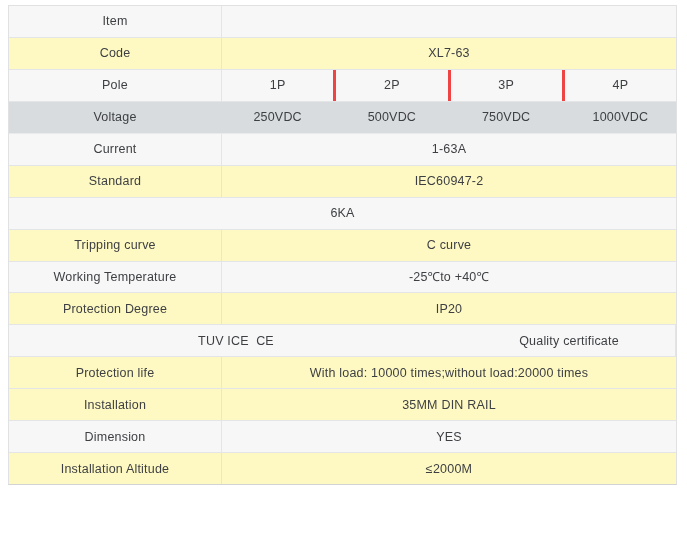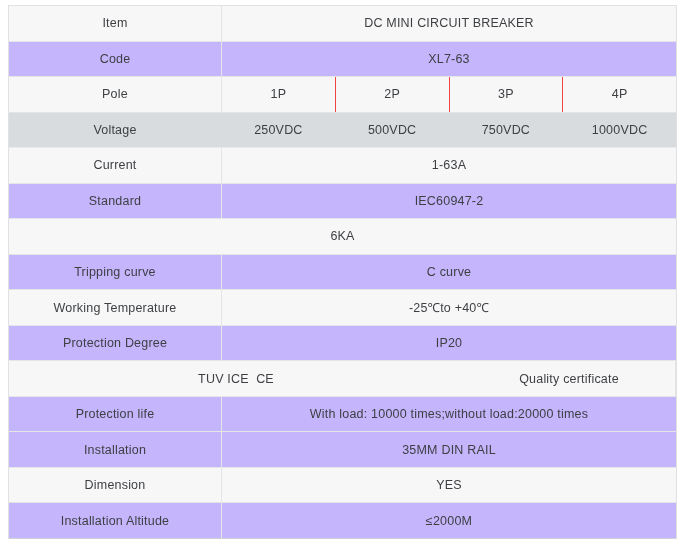--- a/index.html
+++ b/index.html
@@ -8,70 +8,69 @@
     background: #ffffff;
     width: 687px;
     height: 545px;
     overflow: hidden;
   }
   .spec-table {
     position: absolute;
     left: 8px;
     top: 5px;
     width: 669px;
-    height: 534px;
+    height: 480px;
     border: 1px solid #e0e1e2;
     border-bottom-color: #d2d3d4;
     box-sizing: border-box;
     display: flex;
     flex-direction: column;
     font-family: "Liberation Sans", sans-serif;
     font-size: 12.5px;
     color: #3d3f42;
   }
   .row {
     flex: 1 1 0;
     display: flex;
     border-bottom: 1px solid #e4e5e6;
     min-height: 0;
   }
   .row:last-child { border-bottom: none; }
   .row.light { background: #f7f7f8; }
-  .row.white { background: #c4b5fd; }
+  .row.white { background: #fef9c3; }
   .row.dark  { background: #d9dcdf; }
   .cell {
     display: flex;
     align-items: center;
     justify-content: center;
     text-align: center;
     box-sizing: border-box;
     padding: 0 4px;
     letter-spacing: 0.2px;
     white-space: pre;
   }
   .label-cell {
     width: 213px;
     flex: 0 0 213px;
     border-right: 1px solid #e4e5e6;
   }
   .value-cell { flex: 1 1 0; }
-  .value-cell.split { border-right: 1px solid #ef4444; }
+  .value-cell.split { border-right: 3px solid #ef4444; }
   .value-cell.split:last-child { border-right: none; }
   
   .row.dark .label-cell,
   .row.dark .value-cell.split { border-right-color: transparent; }
   .row.dark { border-bottom-color: #e9eaeb; }
 </style>
 </head>
 <body>
 
 <div class="spec-table">
     <div class="row light">
       <div class="cell label-cell">Item</div>
-      <div class="cell value-cell">DC MINI CIRCUIT BREAKER</div>
     </div>
     <div class="row white">
       <div class="cell label-cell">Code</div>
       <div class="cell value-cell">XL7-63</div>
     </div>
     <div class="row light">
       <div class="cell label-cell">Pole</div>
       <div class="cell value-cell split">1P</div>
       <div class="cell value-cell split">2P</div>
       <div class="cell value-cell split">3P</div>

